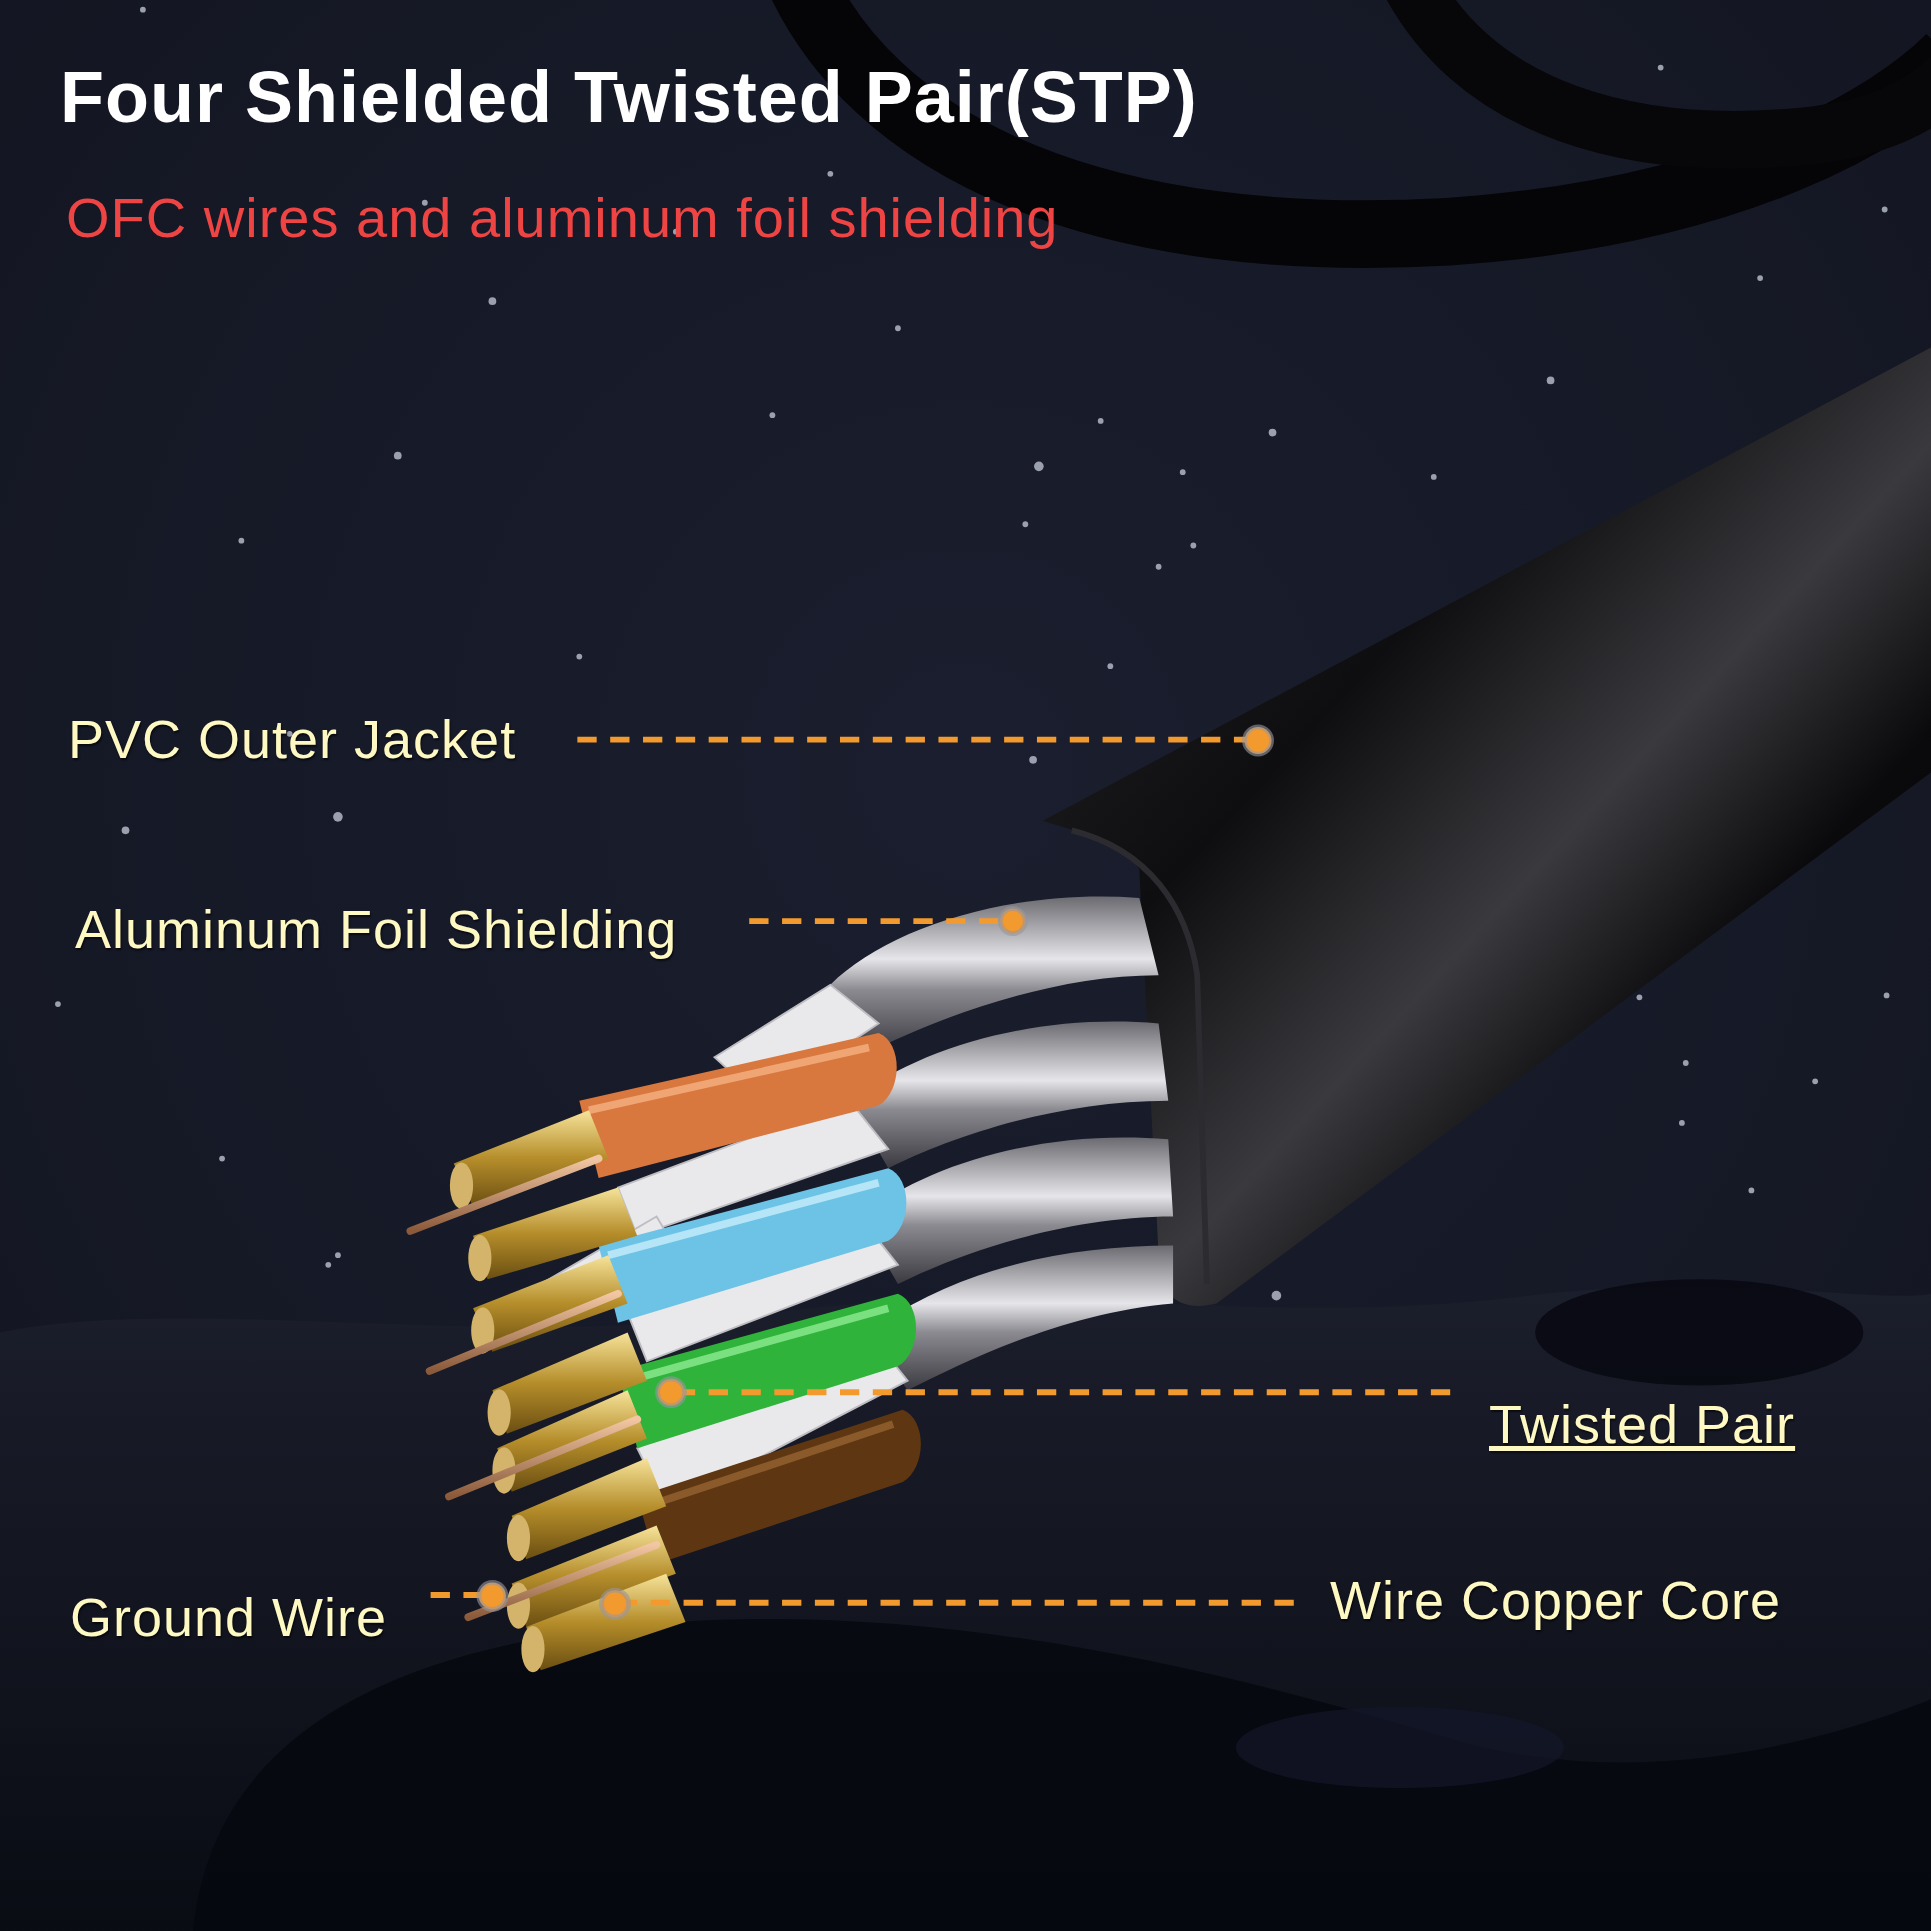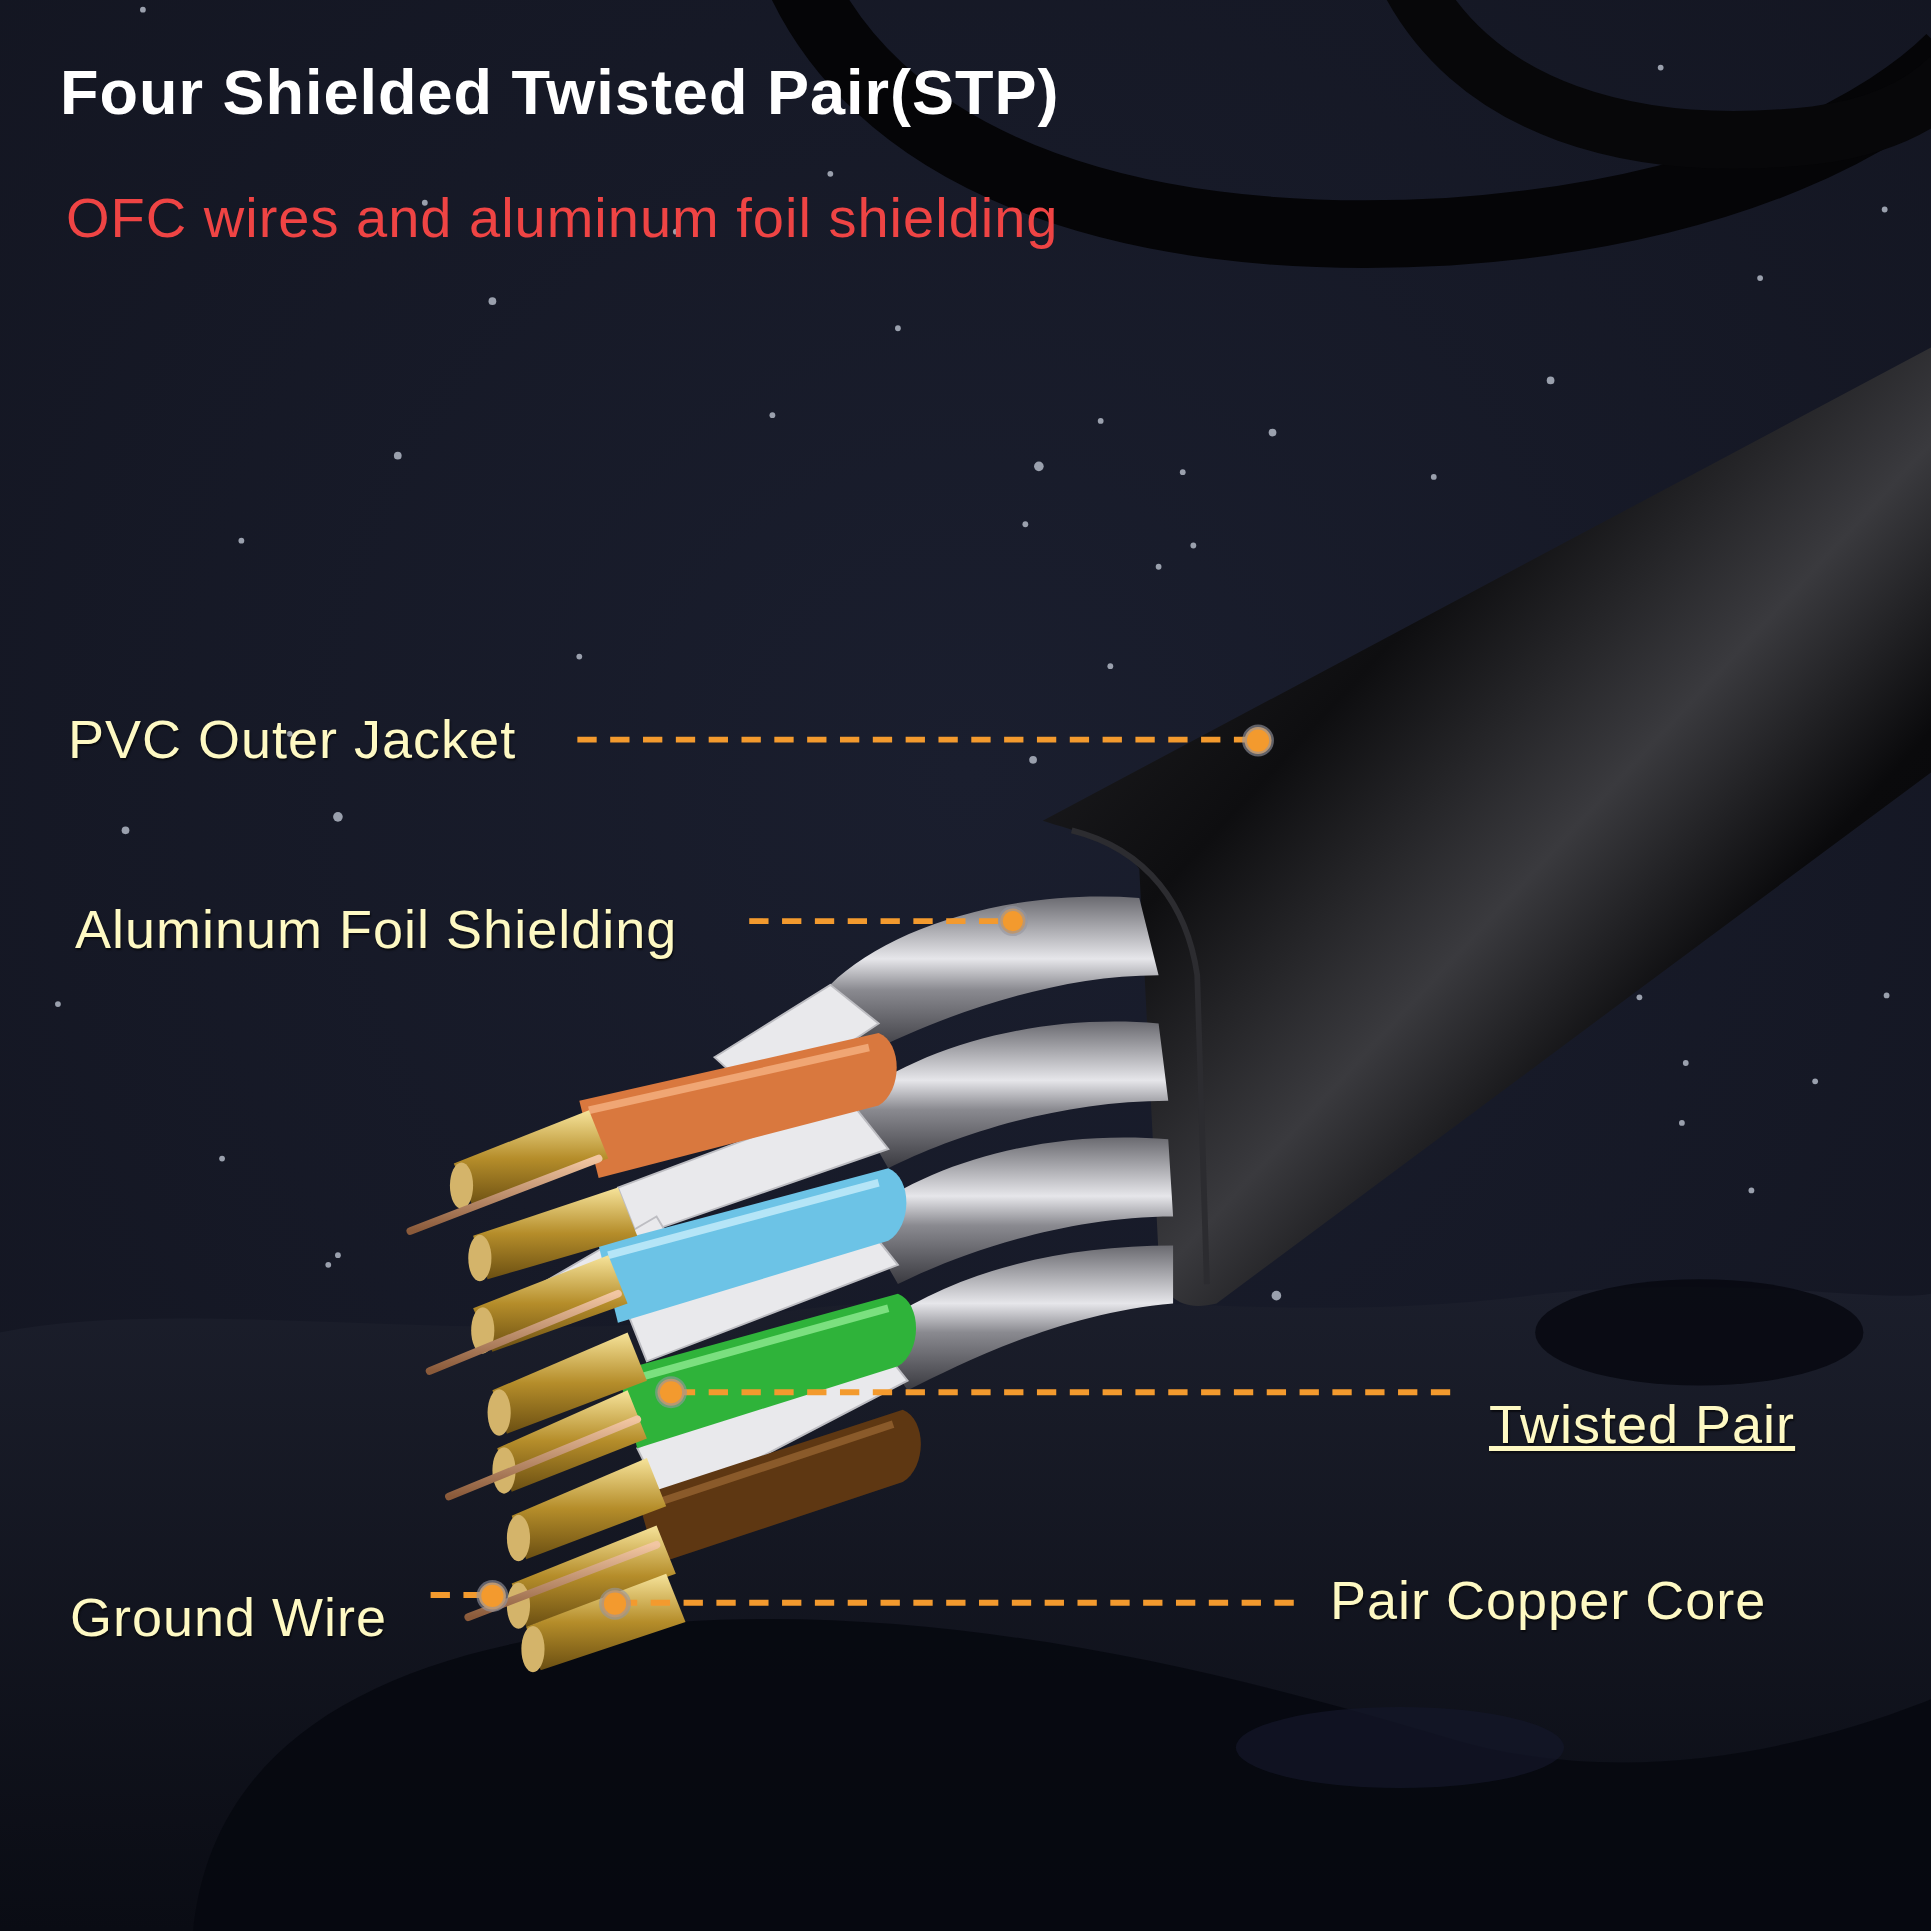--- a/index.html
+++ b/index.html
@@ -4,21 +4,21 @@
 <style>
   html, body { margin: 0; padding: 0; }
   body {
     width: 1931px; height: 1931px; overflow: hidden; position: relative;
     background: #151826;
     font-family: "Liberation Sans", sans-serif;
   }
   .bg { position: absolute; inset: 0; }
   .title {
     position: absolute; left: 60px; top: 56px;
-    font-size: 63px; font-weight: bold; color: #ffffff; letter-spacing: 1px;
+    font-size: 72px; font-weight: bold; color: #ffffff; letter-spacing: 1px;
     white-space: nowrap;
   }
   .subtitle {
     position: absolute; left: 66px; top: 185px;
     font-size: 56px; color: #ef4444; white-space: nowrap; letter-spacing: 1px;
   }
   .callout {
     position: absolute; font-size: 54px; color: #fef9c3; white-space: nowrap;
     text-shadow: 1px 1.9px 1.9px rgba(0,0,0,0.6); letter-spacing: 1px;
   }
@@ -200,14 +200,14 @@
   </g>
 </svg>
 
 <div class="title">Four Shielded Twisted Pair(STP)</div>
 <div class="subtitle">OFC wires and aluminum foil shielding</div>
 
 <div class="callout" style="left:68px; top:708px;">PVC Outer Jacket</div>
 <div class="callout" style="left:75px; top:898px;">Aluminum Foil Shielding</div>
 <div class="callout" style="left:1489px; top:1393px;text-decoration:underline;">Twisted Pair</div>
 <div class="callout" style="left:70px; top:1556px;margin-top:30px;">Ground Wire</div>
-<div class="callout" style="left:1330px; top:1569px;">Pair Copper Core</div>
+<div class="callout" style="left:1330px; top:1569px;">Wire Copper Core</div>
 
 
 </body></html>

